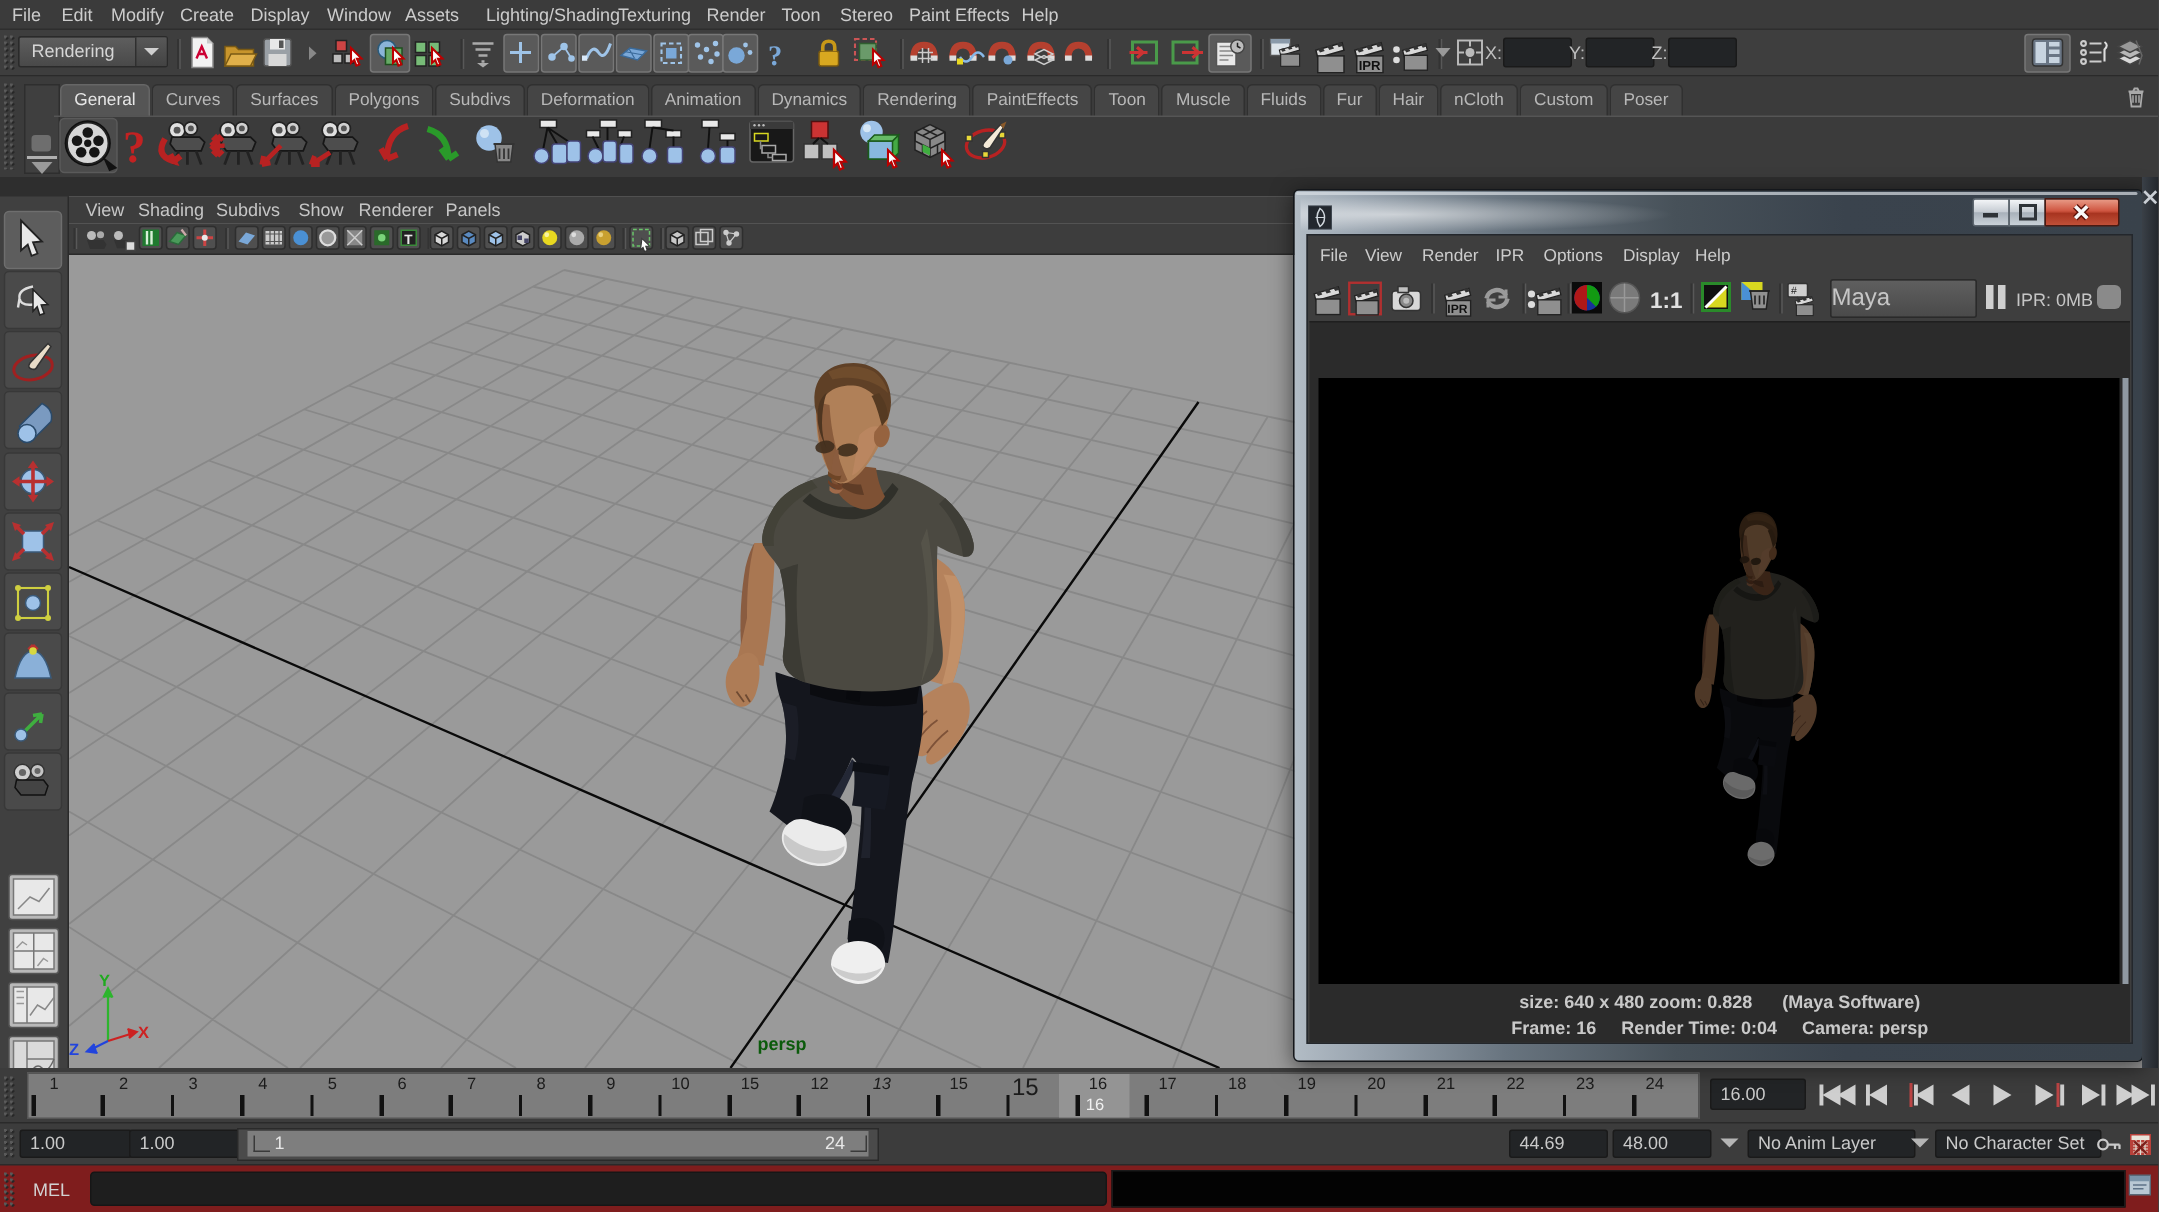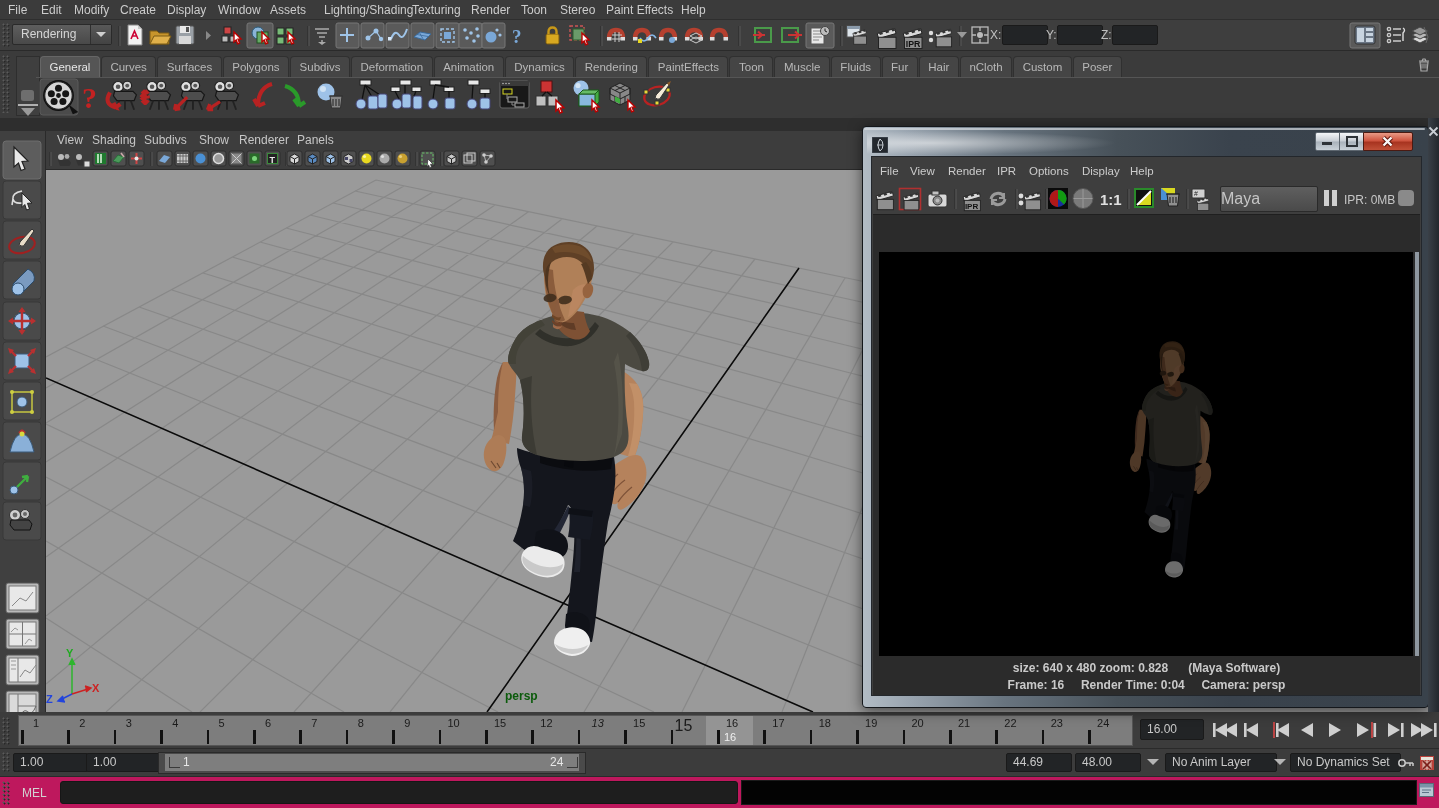--- a/index.html
+++ b/index.html
@@ -735,21 +735,21 @@
         <div class="a" style="left:330.8px;top:1px;width:22px;text-align:center;font-size:11px;color:#1b1b1b;">8</div>
         <div class="a" style="left:373.2px;top:14px;width:2.5px;height:14px;background:#111;"></div>
         <div class="a" style="left:377.2px;top:1px;width:22px;text-align:center;font-size:11px;color:#1b1b1b;">9</div>
         <div class="a" style="left:419.6px;top:14px;width:2.5px;height:14px;background:#111;"></div>
         <div class="a" style="left:423.6px;top:1px;width:22px;text-align:center;font-size:11px;color:#1b1b1b;">10</div>
         <div class="a" style="left:466.0px;top:14px;width:2.5px;height:14px;background:#111;"></div>
         <div class="a" style="left:470.0px;top:1px;width:22px;text-align:center;font-size:11px;color:#1b1b1b;">15</div>
         <div class="a" style="left:512.4px;top:14px;width:2.5px;height:14px;background:#111;"></div>
         <div class="a" style="left:516.4px;top:1px;width:22px;text-align:center;font-size:11px;color:#1b1b1b;">12</div>
         <div class="a" style="left:558.8px;top:14px;width:2.5px;height:14px;background:#111;"></div>
-        <div class="a" style="left:562.8px;top:1px;width:22px;text-align:right;font-size:11px;color:#1b1b1b;font-style:italic;">13</div>
+        <div class="a" style="left:562.8px;top:1px;width:22px;text-align:left;font-size:11px;color:#1b1b1b;font-style:italic;">13</div>
         <div class="a" style="left:605.2px;top:14px;width:2.5px;height:14px;background:#111;"></div>
         <div class="a" style="left:609.2px;top:1px;width:22px;text-align:center;font-size:11px;color:#1b1b1b;">15</div>
         <div class="a" style="left:651.6px;top:14px;width:2.5px;height:14px;background:#111;"></div>
         <div class="a" style="left:655.6px;top:1px;width:22px;font-size:16px;color:#1b1b1b;">15</div>
         <div class="a" style="left:698.0px;top:14px;width:2.5px;height:14px;background:#111;"></div>
         <div class="a" style="left:702.0px;top:1px;width:22px;text-align:center;font-size:11px;color:#1b1b1b;">16</div>
         <div class="a" style="left:744.4px;top:14px;width:2.5px;height:14px;background:#111;"></div>
         <div class="a" style="left:748.4px;top:1px;width:22px;text-align:center;font-size:11px;color:#1b1b1b;">17</div>
         <div class="a" style="left:790.8px;top:14px;width:2.5px;height:14px;background:#111;"></div>
         <div class="a" style="left:794.8px;top:1px;width:22px;text-align:center;font-size:11px;color:#1b1b1b;">18</div>
@@ -799,32 +799,32 @@
     <div class="a" style="left:10px;top:4px;width:10px;height:10px;border-left:1px solid #3a3a3a;border-bottom:1px solid #3a3a3a;"></div>
     <div class="a" style="left:24px;top:2px;font-size:12px;color:#e8e8e8;">1</div>
     <div class="a" style="left:391px;top:2px;font-size:12px;color:#e8e8e8;">24</div>
     <div class="a" style="left:408px;top:4px;width:10px;height:10px;border-right:1px solid #3a3a3a;border-bottom:1px solid #3a3a3a;"></div>
   </div>
   <div class="a fld" style="left:1006px;top:4px;width:58px;height:17px;line-height:17px;">44.69</div>
   <div class="a fld" style="left:1075px;top:4px;width:58px;height:17px;line-height:17px;">48.00</div>
   <div class="a" style="left:1147px;top:10px;width:0;height:0;border-left:6px solid transparent;border-right:6px solid transparent;border-top:6px solid #b5b5b5;"></div>
   <div class="a fld" style="left:1165px;top:4px;width:104px;height:17px;line-height:17px;">No Anim Layer</div>
   <div class="a" style="left:1274px;top:10px;width:0;height:0;border-left:6px solid transparent;border-right:6px solid transparent;border-top:6px solid #b5b5b5;"></div>
-  <div class="a fld" style="left:1290px;top:4px;width:103px;height:17px;line-height:17px;">No Dynamics Set</div>
+  <div class="a fld" style="left:1290px;top:4px;width:103px;height:17px;line-height:17px;">No Character Set</div>
   <svg class="a" style="left:1397px;top:6px;" width="38" height="16" viewBox="0 0 38 16">
     <circle cx="5" cy="8" r="3.2" fill="none" stroke="#c9c9c9" stroke-width="1.5"></circle>
     <path d="M8 8h8M13 8v3M16 8v3" stroke="#c9c9c9" stroke-width="1.5" fill="none"></path>
     <rect x="23" y="1" width="14" height="14" fill="#b8413a"></rect>
     <rect x="24" y="2" width="12" height="3" fill="#e8e4da"></rect>
     <path d="M25 7h10M25 9h10M25 11h10M25 13h10M27 5v10M30 5v10M33 5v10" stroke="#e0dcd2" stroke-width="0.8"></path>
     <path d="M26 6l8 8M34 6l-8 8" stroke="#7a1f1a" stroke-width="1.6"></path>
   </svg>
 </div>
 
-<div class="a" id="melrow" style="left:0;top:776px;width:1439px;height:32px;background:#be185d;border-top:1px solid #2a2a2a;">
+<div class="a" id="melrow" style="left:0;top:776px;width:1439px;height:32px;background:#7f1d1d;border-top:1px solid #2a2a2a;">
   <div class="a dots" style="left:2px;top:4px;width:8px;height:24px;"></div>
   <div class="a" style="left:22px;top:9px;font-size:12px;color:#d2d2d2;">MEL</div>
   <div class="a" style="left:60px;top:4px;width:676px;height:21px;background:#1e1e1e;border:1px solid #161616;border-radius:3px;"></div>
   <div class="a" style="left:741px;top:3px;width:674px;height:23px;background:#030303;border:1px solid #1a1a1a;"></div>
   <svg class="a" style="left:1419px;top:5px;" width="15" height="16" viewBox="0 0 15 16">
     <rect x="0.5" y="1.5" width="14" height="13" fill="#b9c8d4" stroke="#5a6a78"></rect>
     <rect x="1" y="2" width="13" height="3.5" fill="#7a93a8"></rect>
     <path d="M3 8h9M3 10.5h7" stroke="#5d7287" stroke-width="1"></path>
   </svg>
 </div>

